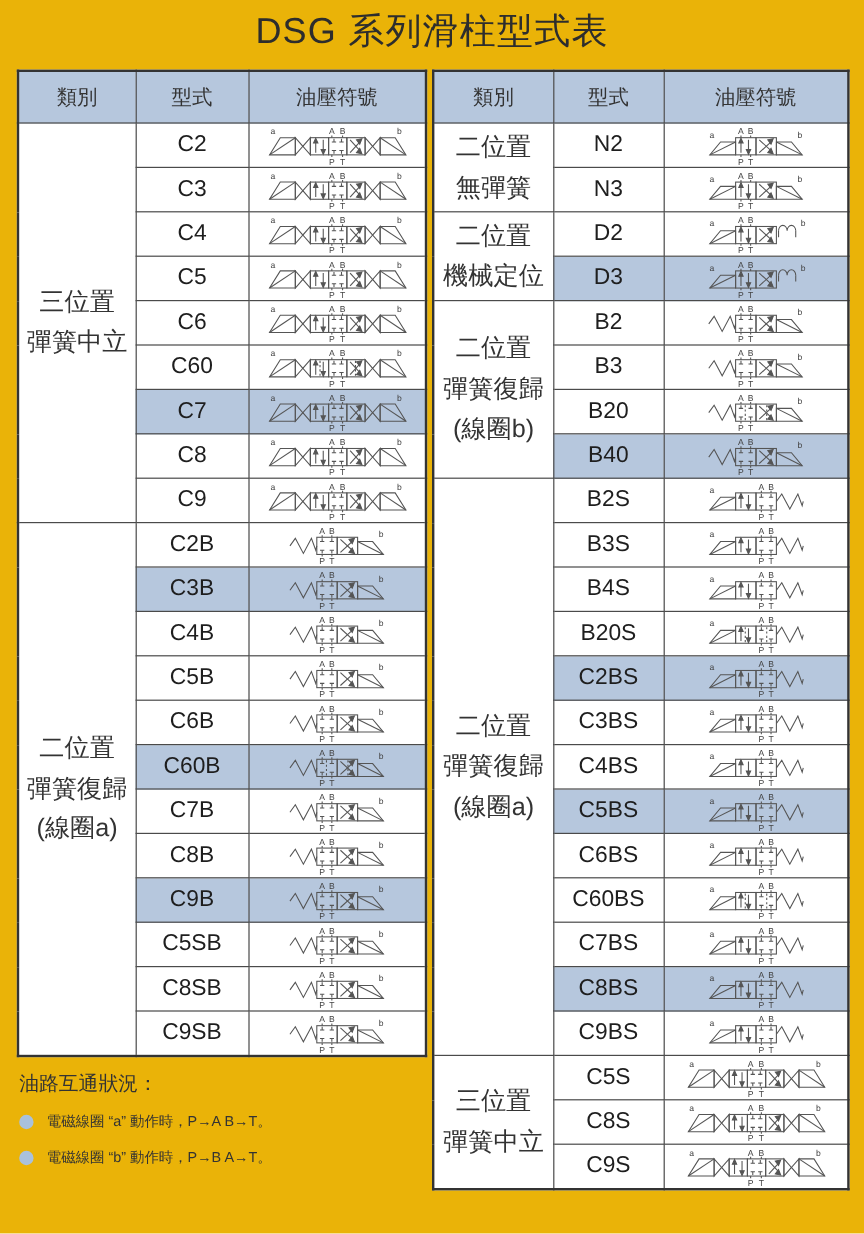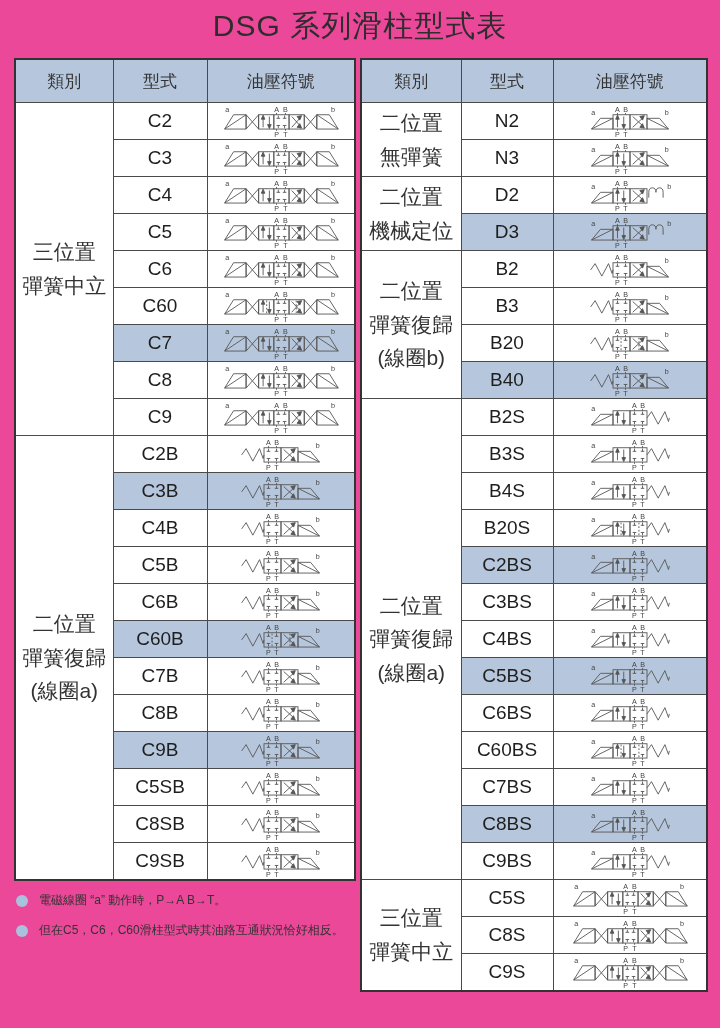--- a/index.html
+++ b/index.html
@@ -1,16 +1,16 @@
 <!DOCTYPE html>
 <html><head>
 <meta charset="utf-8">
 <style>
   html,body{margin:0;padding:0;background:#fff;}
-  .page{position:relative;width:720px;height:1028px;background:#ec4899;overflow:hidden;
+  .page{position:relative;width:720px;height:1028px;background:#eab308;overflow:hidden;
         font-family:"Liberation Sans","DejaVu Sans",sans-serif;color:#222;}
   .title{position:absolute;top:6px;left:0;width:100%;margin:0;text-align:center;
          font-size:30px;font-weight:500;color:#2d2d2d;letter-spacing:1px;}
   table.tbl{position:absolute;top:58px;border-collapse:collapse;table-layout:fixed;
             border:2px solid #333;background:#fff;}
   #left-table{left:14px;width:340px;}
   #right-table{left:360px;width:346px;}
   .tbl th{background:#b6c7dd;height:40px;font-size:17px;font-weight:400;color:#333;
           border:1px solid #4a4a4a;font-family:Liberation Mono, monospace;}
   .tbl td{border:1px solid #4a4a4a;text-align:center;vertical-align:middle;padding:0;}
@@ -1788,25 +1788,26 @@
                 <text x="61" y="37">P</text>
                 <text x="71" y="37">T</text>
               </g>
             </svg>
           </td>
         </tr>
       </tbody>
   </table>
 
   <div class="notes">
+    <div class="notes-heading">油路互通狀況：</div>
     <div id="notes-list">
         <div class="note-line">
           <span class="dot"></span>
           <span>電磁線圈 “a” 動作時，P→A  B→T。</span>
         </div>
         <div class="note-line">
           <span class="dot"></span>
-          <span>但在C5，C6，C60滑柱型式時其油路互通狀況恰好相反。</span>
+          <span>電磁線圈 “b” 動作時，P→B  A→T。</span>
         </div>
       </div>
   </div>
 
 </div>
 
 </body></html>

